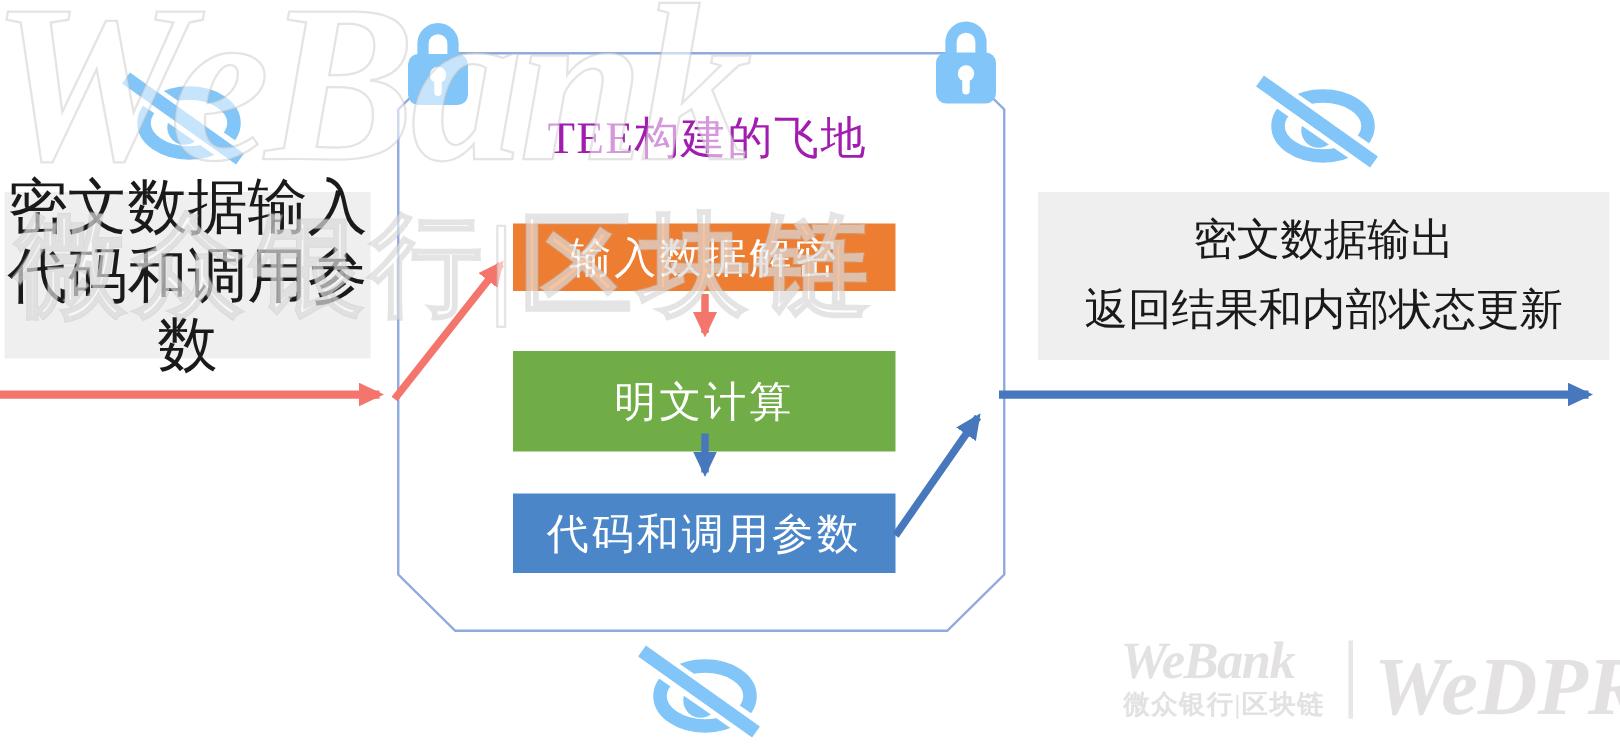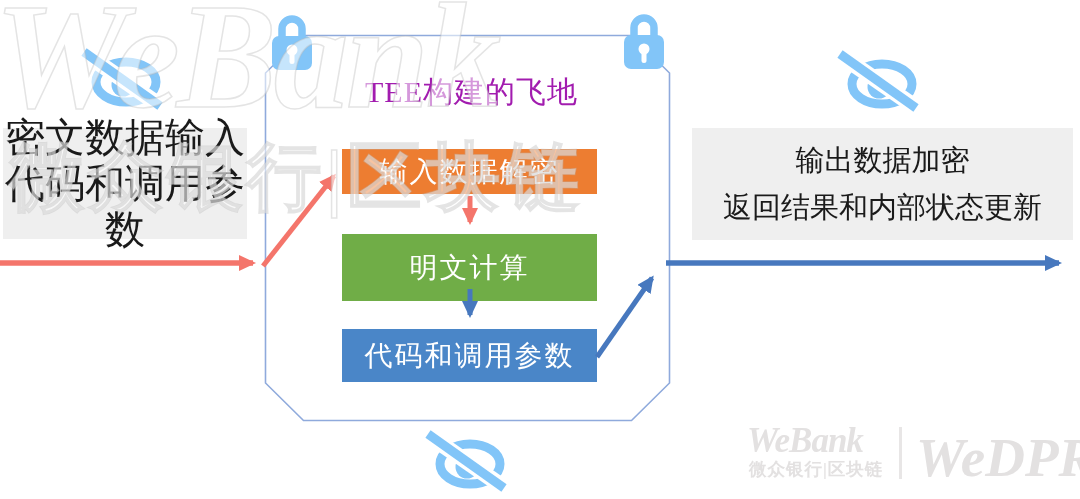--- a/index.html
+++ b/index.html
@@ -73,21 +73,21 @@
 
   <div class="wm wm1">WeBank</div>
   <div class="wm wm2">微众银行|区块链</div>
 
   <div class="label-box label-left">
     <div>密文数据输入</div>
     <div>代码和调用参数</div>
   </div>
 
   <div class="label-box label-right">
-    <div>输出数据加密</div>
+    <div>密文数据输出</div>
     <div>返回结果和内部状态更新</div>
   </div>
 
   <svg class="enclave-svg" width="1080" height="499" aria-hidden="true">
     <path class="enclave-path" d="M303.5,35.5 L631.5,35.5 L669.5,73 L669.5,383 L631.5,420.5 L303.5,420.5 L265.5,383 L265.5,73 Z"></path>
   </svg>
 
   <div class="enclave-title">TEE构建的飞地</div>
 
   <div class="step step-1">

